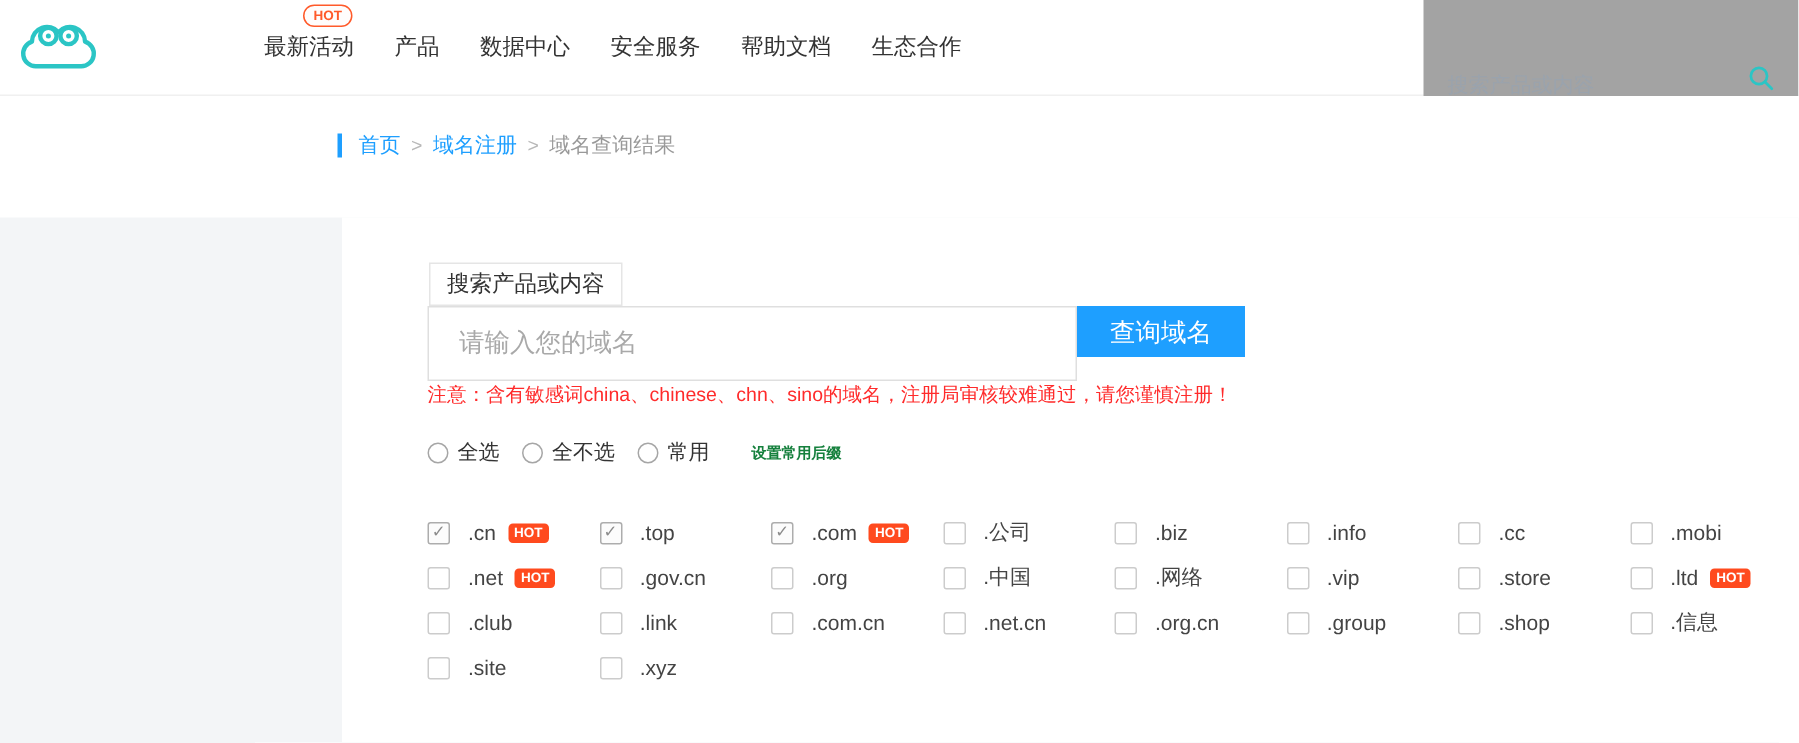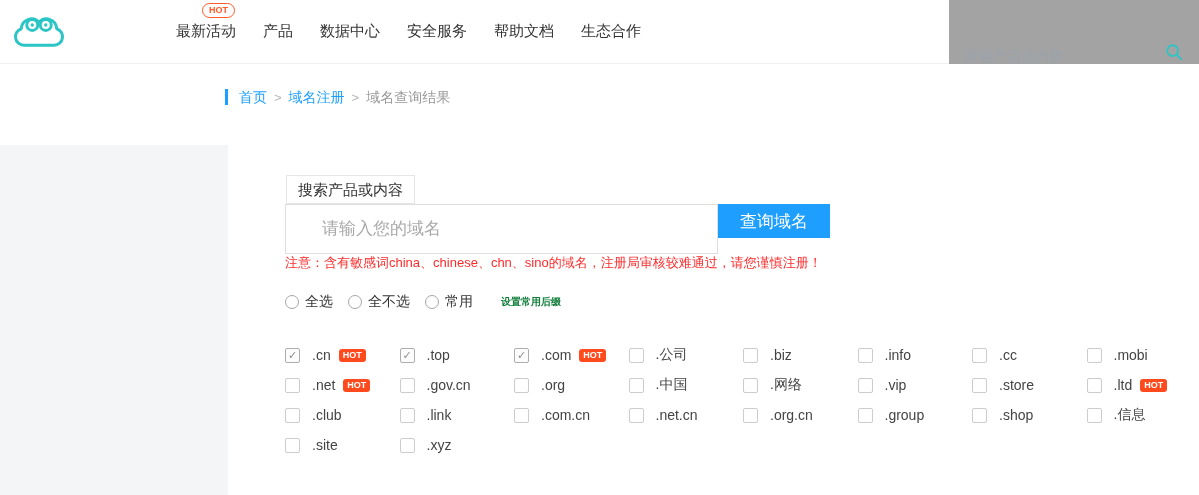--- a/index.html
+++ b/index.html
@@ -34,21 +34,21 @@
   .page-body { background:#f3f5f7; height:365px; }
   .card { margin-left:228px; margin-top:15px; background:#fff; height:calc(100% - 15px);
     padding:30px 30px 30px 57px; }
 
   .tabs { display:flex; }
   .tab { height:29px; line-height:29px; padding:0 11px; font-size:15px; cursor:pointer; }
   .tab.active { background:#1e9fff; color:#fff; }
   .tab.inactive { background:#fff; color:#333; border:1px solid #e5e5e5; line-height:27px; margin-left:1px; }
 
   .query-row { display:flex; }
-  .domain-input { width:433px; height:50px; border:1px solid #dfdfdf; padding:0 36px; font-size:17px;
+  .domain-input { width:433px; height:50px; border:1px solid #dfdfdf; padding:0 20px; font-size:17px;
     color:#333; outline:none; }
   .domain-input::placeholder { color:#a9a9a9; }
   .query-btn { width:112px; height:34px; background:#1e9fff; color:#fff; font-size:17px; border:none; cursor:pointer; }
 
   .warning { font-size:13px; color:#ff2b2b; }
 
   .options-row { margin-top:21px; display:flex; align-items:center; font-size:14px; color:#333;text-align:center; }
   .radio-option { display:flex; align-items:center; margin-right:15px; cursor:pointer; }
   .radio-circle { width:14px; height:14px; border:1px solid #a6a6a6; border-radius:50%; background:#fff;
     margin-right:6px; flex:none; }

